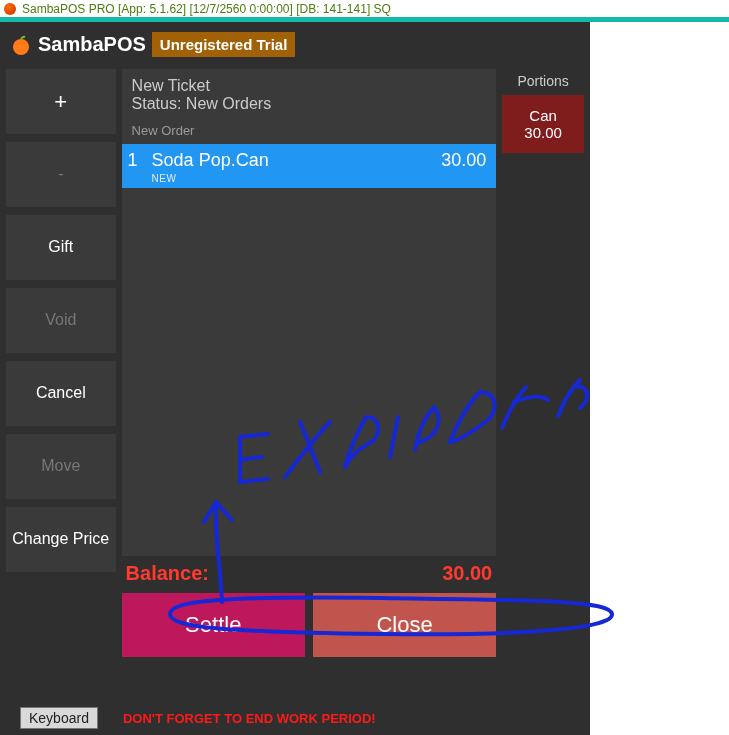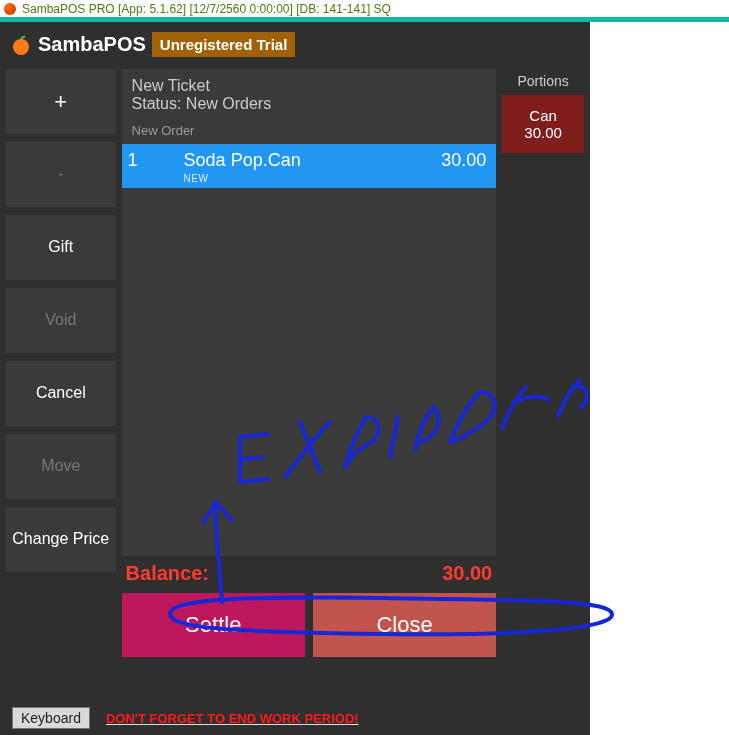--- a/index.html
+++ b/index.html
@@ -14,33 +14,33 @@
   .main { display: flex; padding: 2px 6px 0 6px; gap: 6px; }
   .leftcol { width: 134px; display: flex; flex-direction: column; gap: 8px; }
   .btn { background: #3a3a3a; border: none; color: #fff; height: 65px; font-size: 16px; display: flex; align-items: center; justify-content: center; text-align: center; line-height: 1.15; cursor: pointer; }
   .btn.disabled { color: #777; }
   .btn.plus { font-size: 22px; font-weight: 300; }
   .centercol { width: 458px; display: flex; flex-direction: column; }
   .tickethead { background: #3a3a3a; padding: 8px 10px 6px 10px; font-size: 16px; color: #ccc; }
   .tickethead .neworder { font-size: 13px; color: #9a9a9a; margin-top: 10px; }
   .orderrow { background: #2196f3; color: #fff; display: flex; align-items: flex-start; padding: 6px 10px 4px 6px; font-size: 18px; }
   .orderrow .qty { width: 18px; }
-  .orderrow .name { flex: 1; padding-left: 6px; margin-left: 32px; }
+  .orderrow .name { flex: 1; padding-left: 6px; }
   .orderrow .name .sub { font-size: 10px; letter-spacing: 0.5px; margin-top: 2px; color: #e0ecff; }
   .orderrow .price { }
   .ticketbody { background: #3a3a3a; flex: 1; min-height: 368px; position: relative; }
   .balancebar { display: flex; justify-content: space-between; padding: 6px 4px 8px 4px; color: #ff3a2f; font-size: 20px; font-weight: 700; }
   .actionrow { display: flex; gap: 8px; }
   .actbtn { flex: 1; height: 64px; display: flex; align-items: center; justify-content: center; font-size: 22px; color: #fff; border: none; cursor: pointer; }
   .settle { background: #be185d; }
   .close { background: #c1554e; }
   .rightcol { width: 100px; display: flex; flex-direction: column; align-items: stretch; }
   .portions-label { color: #ccc; font-size: 14px; text-align: center; padding: 4px 0 6px 0; }
   .portionbtn { background: #7f1d1d; color: #fff; border: none; height: 58px; font-size: 15px; display: flex; flex-direction: column; align-items: center; justify-content: center; cursor: pointer; }
-  .bottombar { position: absolute; left: 4px; bottom: 0; width: 100%; height: 34px; display: flex; align-items: center; padding-left: 8px; gap: 16px; text-decoration: underline; }
+  .bottombar { position: absolute; left: 12px; bottom: 0; width: 100%; height: 34px; display: flex; align-items: center; padding-left: 8px; gap: 25px; }
   .kbdbtn { background: #d9d9d9; color: #222; border: 1px solid #777; padding: 2px 8px; font-size: 14px; cursor: pointer; }
   .warn { color: #ff1a1a; font-weight: 800; font-size: 13px; }
   .annot { position: absolute; pointer-events: none; }
 </style>
 </head>
 <body>
 
 <div class="titlebar">
   <span class="dot"></span>
   <span>SambaPOS PRO [App: 5.1.62] [12/7/2560 0:00:00] [DB: 141-141] SQ</span>

